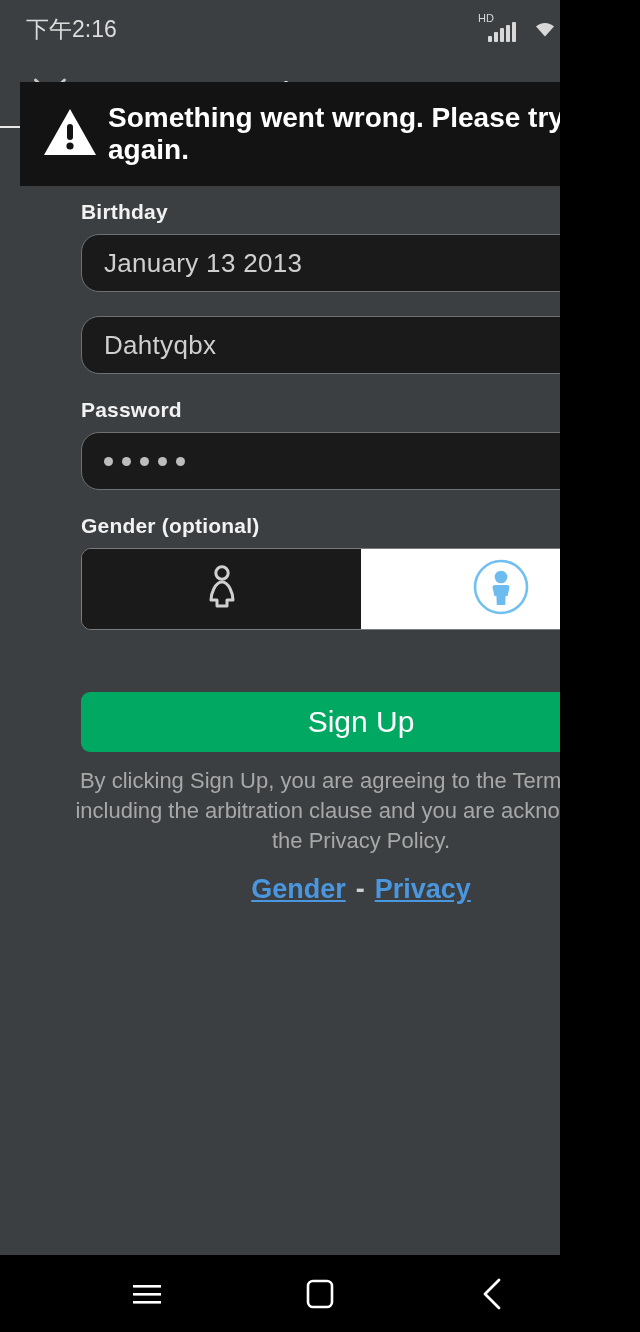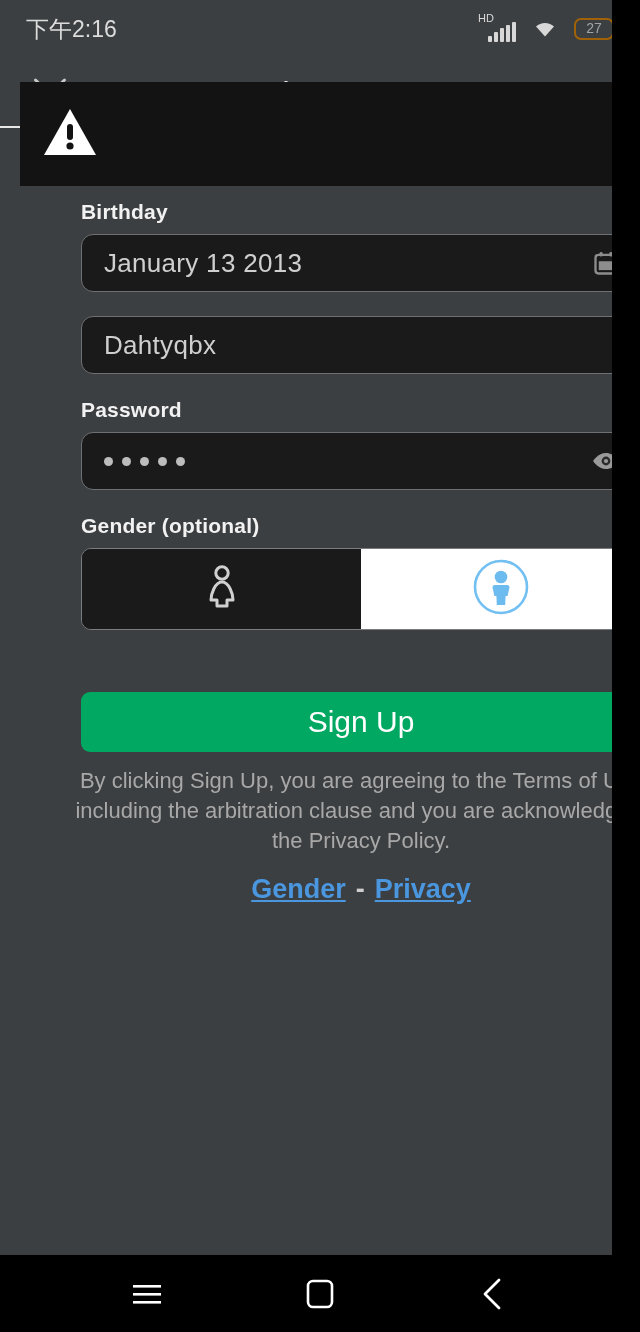--- a/index.html
+++ b/index.html
@@ -6,21 +6,21 @@
     margin: 0;
     padding: 0;
     background: #000;
   }
   body {
     font-family: "Liberation Sans", sans-serif;
     -webkit-font-smoothing: antialiased;
   }
   .phone {
     position: relative;
-    width: 612px;
+    width: 560px;
     height: 1332px;
     background: #3c3f41;
     overflow: hidden;
   }
 
   
   .statusbar {
     position: absolute;
     top: 0; left: 0;
     width: 640px;
@@ -153,21 +153,21 @@
     font-weight: bold;
     color: #f2f2f2;
     margin-bottom: 10px;
     letter-spacing: .2px;
   }
   .input-box {
     position: relative;
     height: 58px;
     background: #1a1a1a;
     border: 1px solid #6e7173;
-    border-radius: 12px;
+    border-radius: 18px;
     display: flex;
     align-items: center;
     padding: 0 18px 0 22px;
     box-sizing: border-box;
     cursor: text;
   }
   .input-value {
     font-size: 26px;
     color: #cfcfcf;
     flex: 1;
@@ -303,20 +303,21 @@
   <div class="header-divider"></div>
 
   <div class="toast">
     <div class="toast-icon">
       <svg width="56" height="52" viewBox="0 0 56 52">
         <path d="M28 3 L54 49 L2 49 Z" fill="#ffffff"></path>
         <rect x="25" y="18" width="6" height="16" rx="3" fill="#131313"></rect>
         <circle cx="28" cy="40" r="3.6" fill="#131313"></circle>
       </svg>
     </div>
+    <div class="toast-text">Something went wrong. Please try again.</div>
   </div>
 
   <div class="form">
 
     <div class="field">
       <div class="field-label">Birthday</div>
       <div class="input-box">
         <div class="input-value">January 13 2013</div>
         <div class="field-icon">
           <svg width="28" height="28" viewBox="0 0 24 24">

